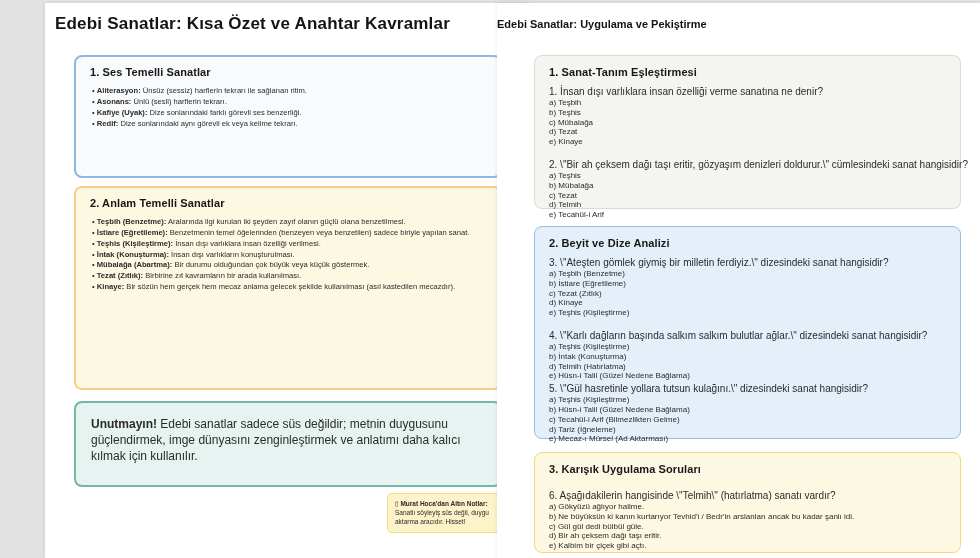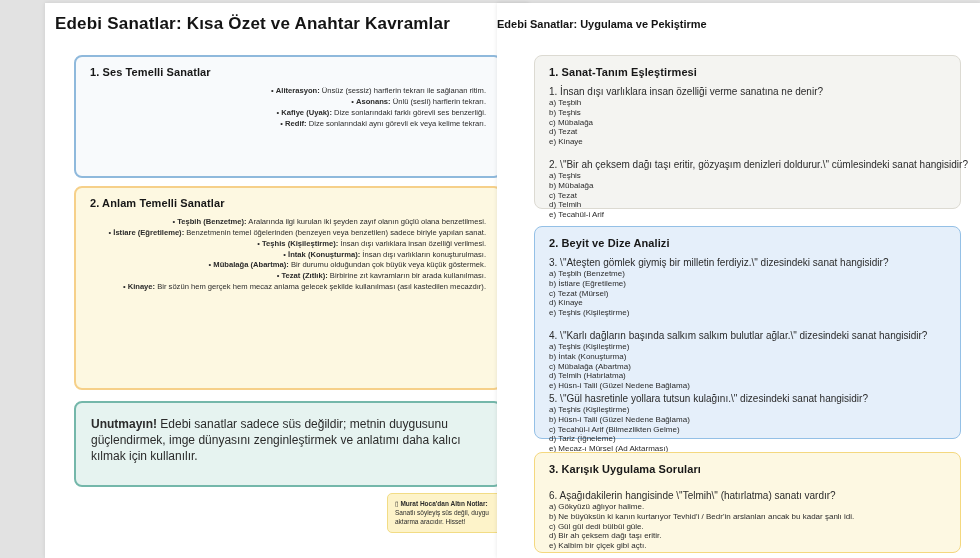--- a/index.html
+++ b/index.html
@@ -29,21 +29,21 @@
   .box { position: absolute; left: 29px; width: 428px; padding: 9px 14px; border-radius: 8px; }
   .box-ses      { top: 52px;  height: 123px; background: #f8fafc; border: 2px solid #8fb9dc; }
   .box-anlam    { top: 183px; height: 204px; background: #fdf8e1; border: 2px solid #f6d089; }
   .box-reminder { top: 398px; height: 86px;  background: #e6f3f0; border: 2px solid #74b7aa; padding: 13px 15px; font-size: 12px; line-height: 1.35; }
   .box-note {
     top: 490px; left: 342px; width: 115px; height: 40px;
     background: #fdf3c9; border: 1.5px solid #f2dc85; border-radius: 5px;
     padding: 5px 7px; font-size: 6.5px; line-height: 1.4;
   }
   .box-title { display: block; font-size: 11px; font-weight: bold; color: #171717; margin: 0 0 8px 0; letter-spacing: 0.1px; }
-  .term-list { margin: 0; padding: 0 0 0 2px; list-style: none; font-size: 7.6px; line-height: 1.3; text-align: right; }
+  .term-list { margin: 0; padding: 0 0 0 2px; list-style: none; font-size: 7.6px; line-height: 1.3; }
   .term-list li { margin-bottom: 1px; }
   .term-list li::before { content: "• "; }
   .term { font-weight: bold; }
   .lead { font-weight: bold; }
   .note-title { font-weight: bold; display: block; }
 
   
   .quiz-title {
     position: absolute; top: 15px; left: 0; width: 100%;
     text-align: left; font-size: 11px; font-weight: bold; color: #141414;
@@ -123,29 +123,28 @@
       <div class="opt">e) Tecahül-i Arif</div>
     </div>
   </div>
 
   <div class="qbox qbox-analysis">
     <span class="box-title">2. Beyit ve Dize Analizi</span>
     <div class="qblock">
       <div class="qline">3. \"Ateşten gömlek giymiş bir milletin ferdiyiz.\" dizesindeki sanat hangisidir?</div>
       <div class="opt">a) Teşbih (Benzetme)</div>
       <div class="opt">b) İstiare (Eğretileme)</div>
-      <div class="opt">c) Tezat (Mürsel)</div>
+      <div class="opt">c) Tezat (Zıtlık)</div>
       <div class="opt">d) Kinaye</div>
       <div class="opt">e) Teşhis (Kişileştirme)</div>
     </div>
     <div class="qblock tight">
       <div class="qline">4. \"Karlı dağların başında salkım salkım bulutlar ağlar.\" dizesindeki sanat hangisidir?</div>
       <div class="opt">a) Teşhis (Kişileştirme)</div>
       <div class="opt">b) İntak (Konuşturma)</div>
-      <div class="opt">c) Mübalağa (Abartma)</div>
       <div class="opt">d) Telmih (Hatırlatma)</div>
       <div class="opt">e) Hüsn-i Talil (Güzel Nedene Bağlama)</div>
     </div>
     <div class="qblock">
       <div class="qline">5. \"Gül hasretinle yollara tutsun kulağını.\" dizesindeki sanat hangisidir?</div>
       <div class="opt">a) Teşhis (Kişileştirme)</div>
       <div class="opt">b) Hüsn-i Talil (Güzel Nedene Bağlama)</div>
       <div class="opt">c) Tecahül-i Arif (Bilmezlikten Gelme)</div>
       <div class="opt">d) Tariz (İğneleme)</div>
       <div class="opt">e) Mecaz-ı Mürsel (Ad Aktarması)</div>

